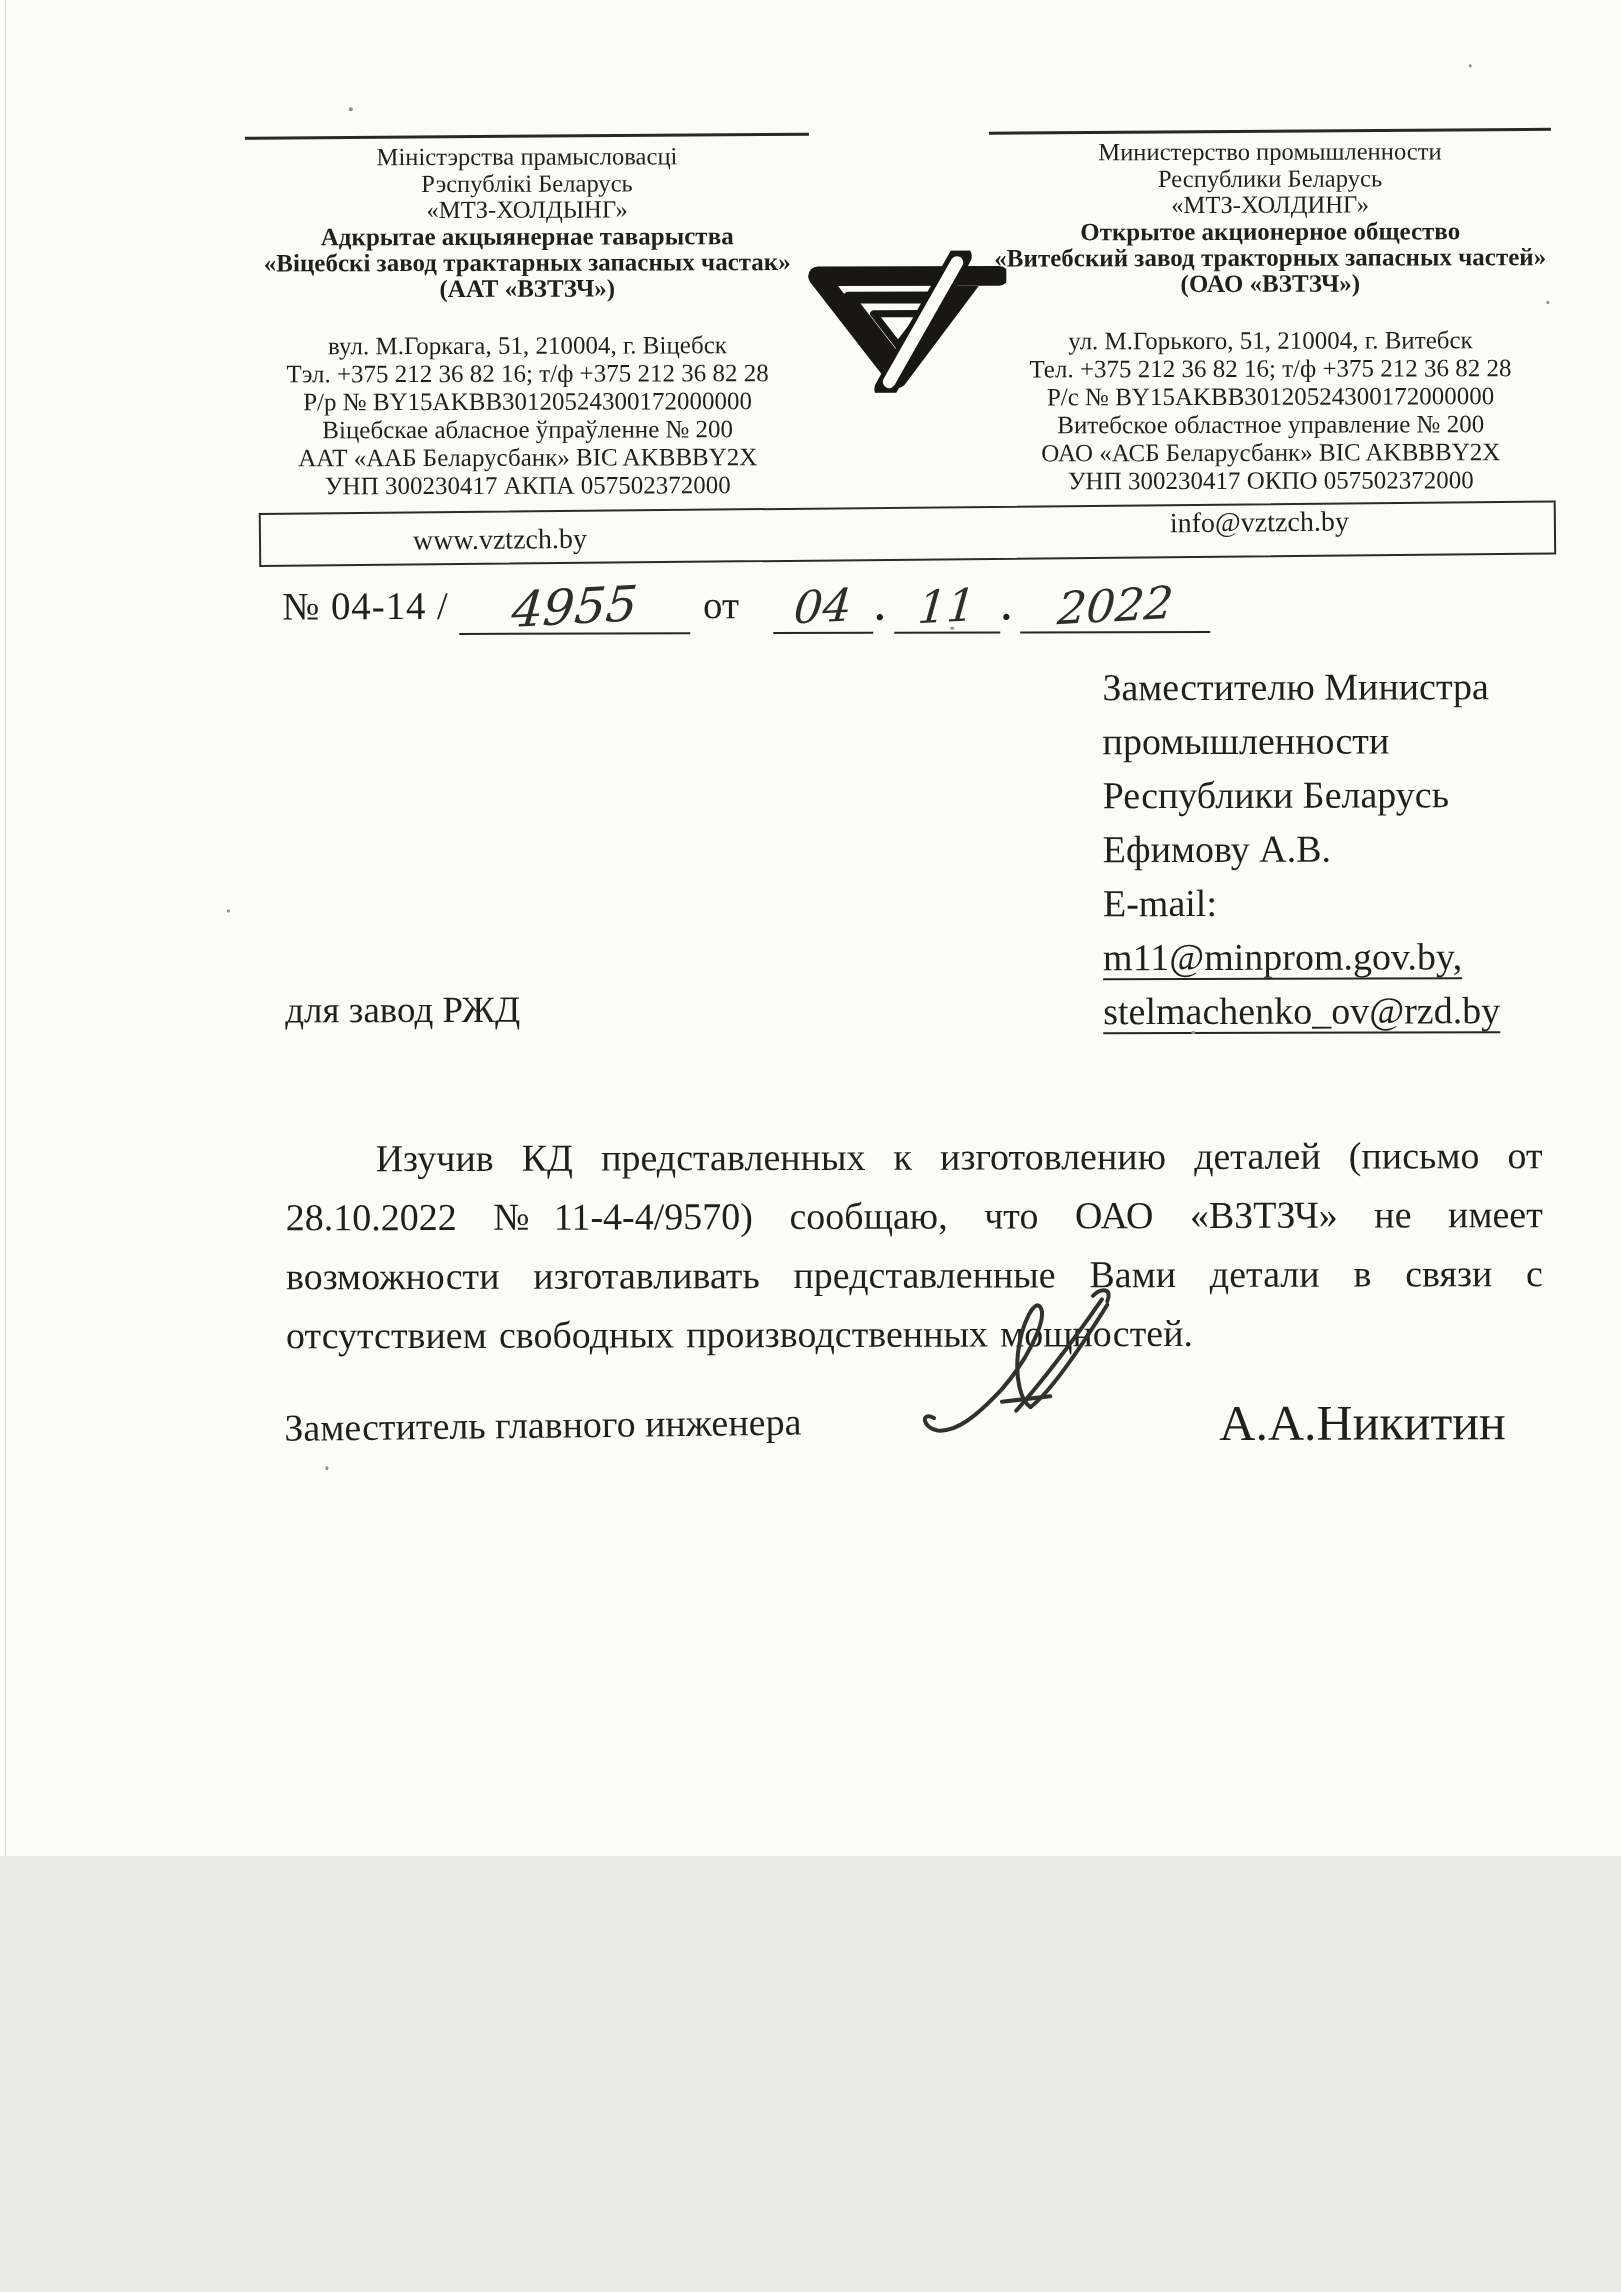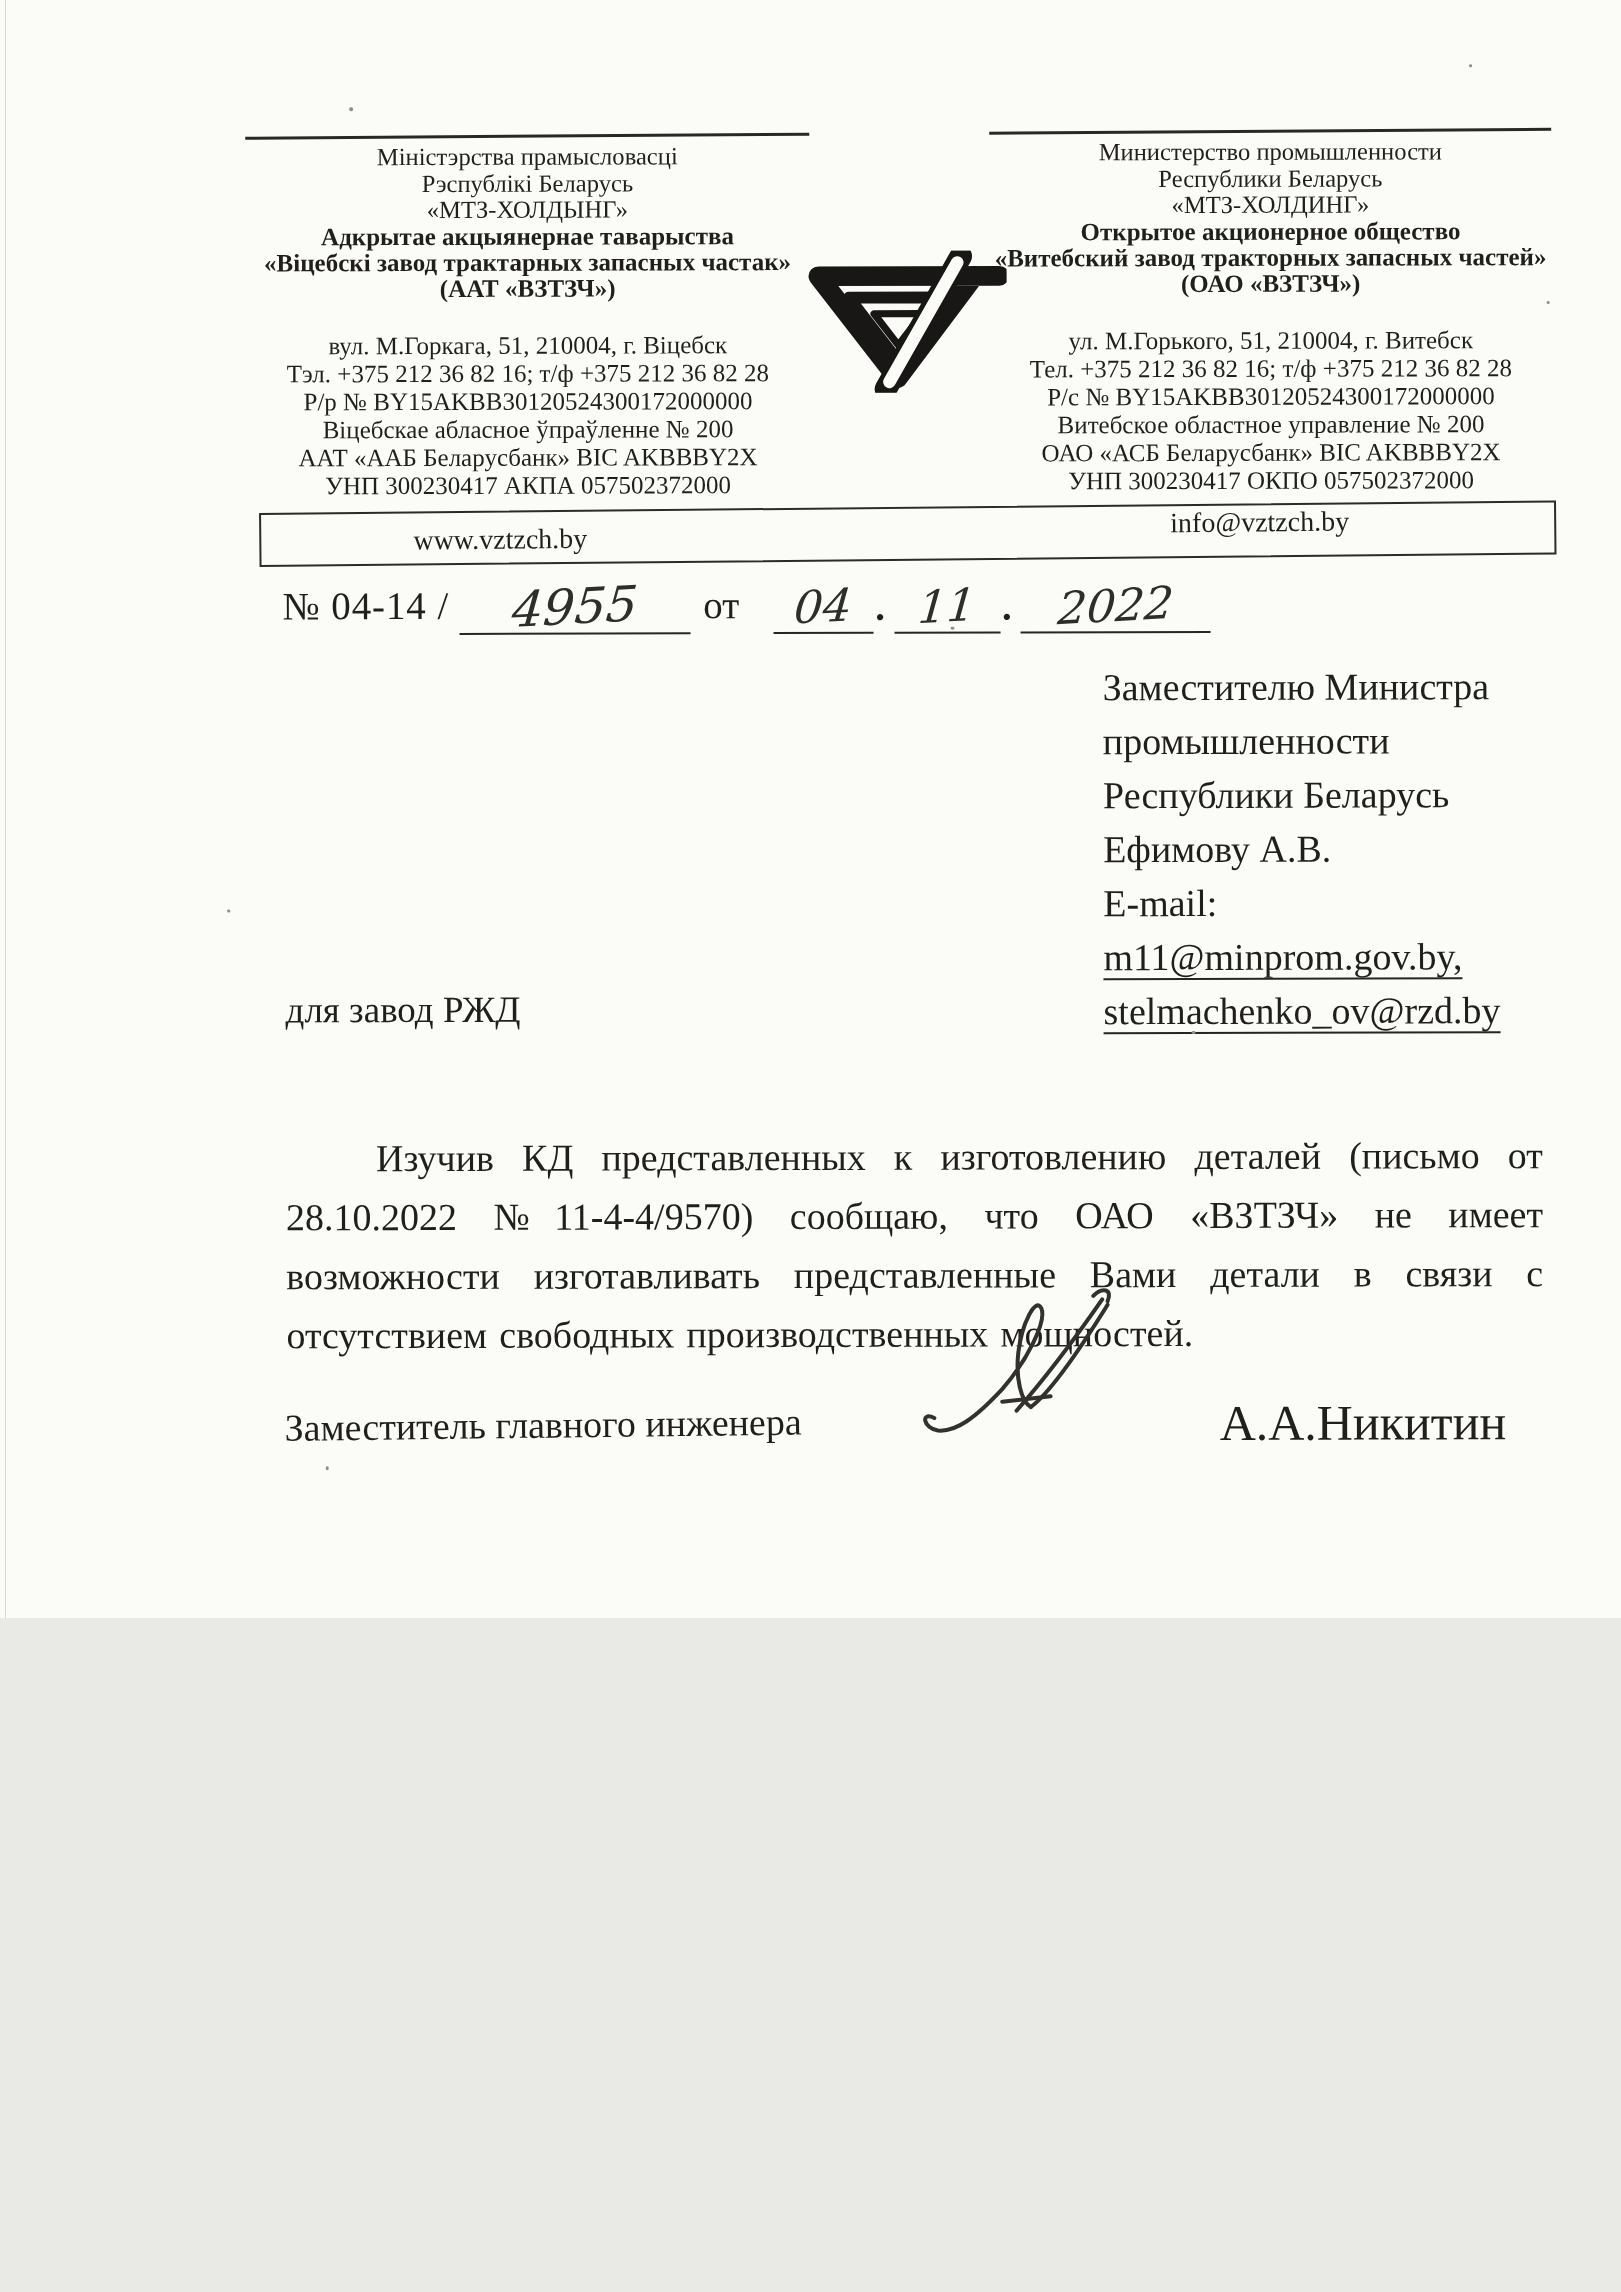--- a/index.html
+++ b/index.html
@@ -1,16 +1,16 @@
 <!DOCTYPE html>
 <html style="font-size:14.3px"><head>
 <meta charset="utf-8">
 <style>
   html,body{margin:0;padding:0;background:#e9e9e6;}
-  .page{position:relative;width:1621px;height:1618px;background:#fbfbf8;overflow:hidden;
+  .page{position:relative;width:1621px;height:1856px;background:#fbfbf8;overflow:hidden;
         font-family:"Liberation Serif","DejaVu Serif",serif;color:#211f1c;}
   .tilt{position:absolute;inset:0;transform:rotate(-0.15deg);}
 
   .scan-edge{position:absolute;left:4.5px;top:0;width:1.8px;height:100%;background:#d8d8d3;}
 
   
   .col{position:absolute;text-align:center;}
   .col-left{left:247px;top:134px;width:564px;}
   .col-right{left:991px;top:131px;width:562px;}
   .rule{height:0;border-top:3.1px solid #2a2824;margin-bottom:6.3px;transform:rotate(-0.25deg);}

